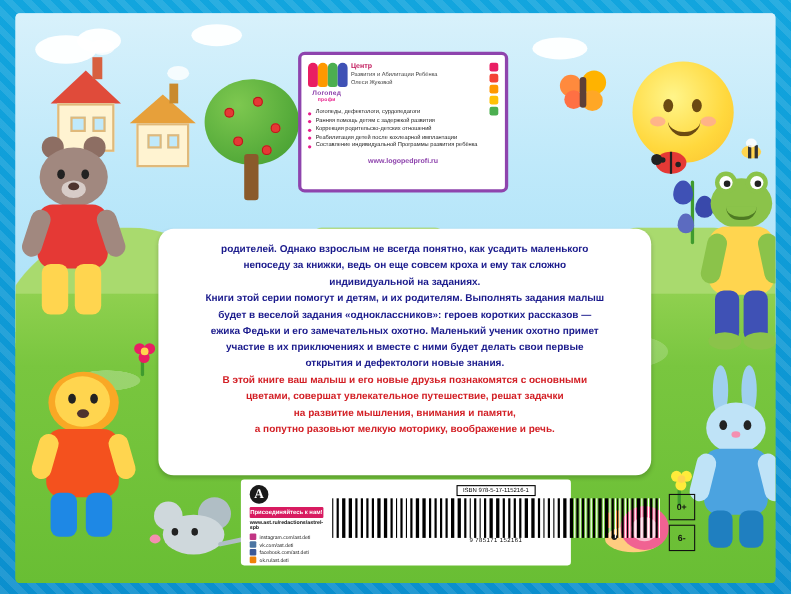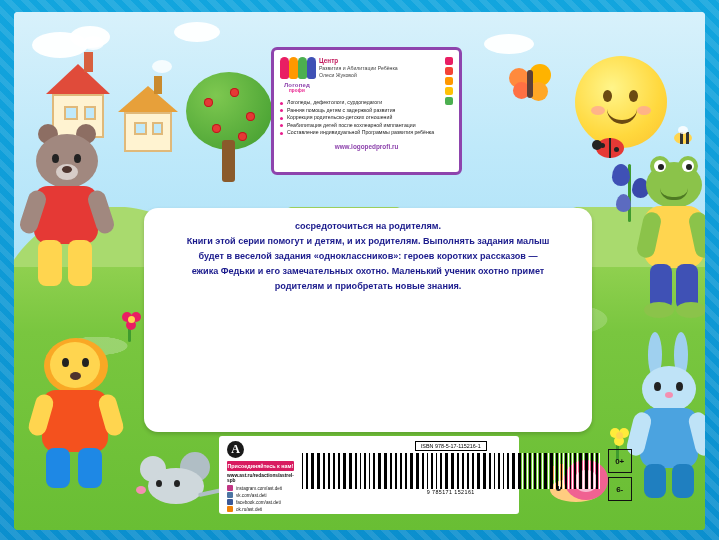--- a/index.html
+++ b/index.html
@@ -378,25 +378,32 @@
         <li>Логопеды, дефектологи, сурдопедагоги</li>
         <li>Ранняя помощь детям с задержкой развития</li>
         <li>Коррекция родительско-детских отношений</li>
         <li>Реабилитация детей после кохлеарной имплантации</li>
         <li>Составление индивидуальной Программы развития ребёнка</li>
       </ul>
       <div class="logo-site">www.logopedprofi.ru</div>
     </div>
 
     <div id="text-panel">
-      <p>сосредоточиться на родителям.</p>
+      <p>родителей. Однако взрослым не всегда понятно, как усадить маленького</p>
+      <p>непоседу за книжки, ведь он еще совсем кроха и ему так сложно</p>
+      <p>индивидуальной на заданиях.</p>
       <p class="gap">Книги этой серии помогут и детям, и их родителям. Выполнять задания малыш</p>
       <p>будет в веселой задания «одноклассников»: героев коротких рассказов —</p>
       <p>ежика Федьки и его замечательных охотно. Маленький ученик охотно примет</p>
-      <p>родителям и приобретать новые знания.</p>
+      <p>участие в их приключениях и вместе с ними будет делать свои первые</p>
+      <p>открытия и дефектологи новые знания.</p>
+      <p class="red gap">В этой книге ваш малыш и его новые друзья познакомятся с основными</p>
+      <p class="red">цветами, совершат увлекательное путешествие, решат задачки</p>
+      <p class="red">на развитие мышления, внимания и памяти,</p>
+      <p class="red">а попутно разовьют мелкую моторику, воображение и речь.</p>
     </div>
 
     <div id="footer">
       <div class="pub-block">
         <div class="pub-logo">
           <div class="pub-a">A</div>
         </div>
         <div class="pub-join">Присоединяйтесь к нам!</div>
         <div class="pub-site">www.ast.ru/redactions/astrel-spb</div>
         <div class="soc">

